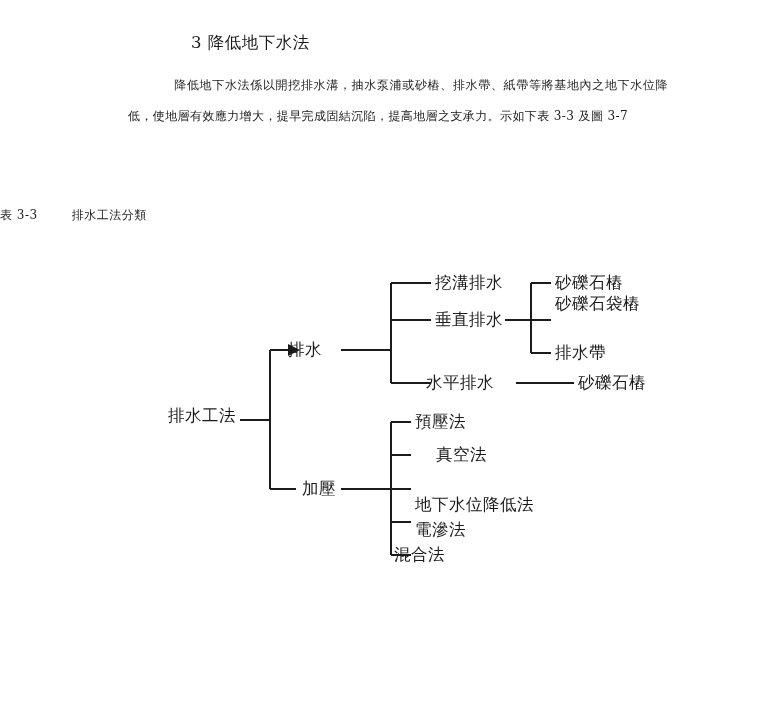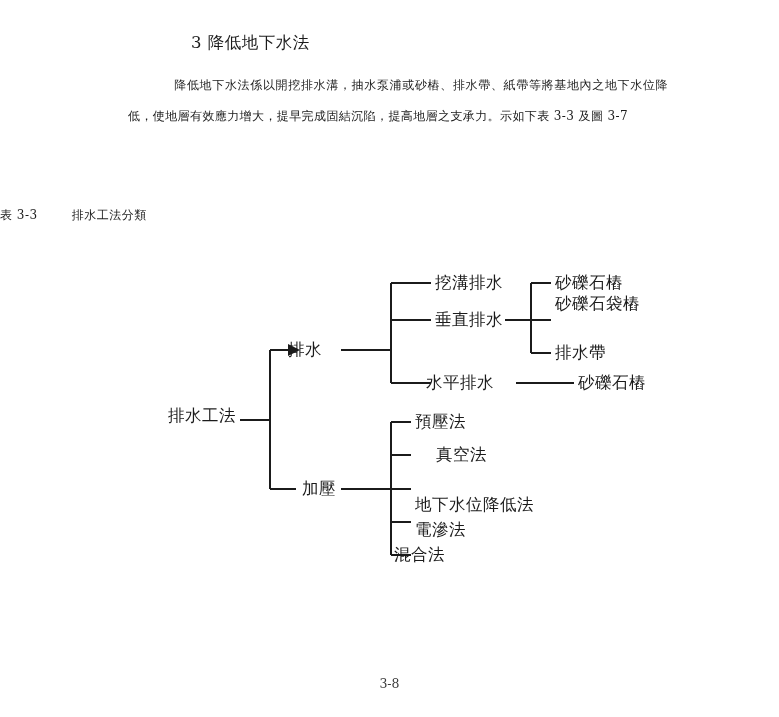--- a/index.html
+++ b/index.html
@@ -147,15 +147,14 @@
   <div class="node" style="left:436px; top:455px;">真空法</div>
   <div class="node" style="left:415px; top:505px;">地下水位降低法</div>
   <div class="node" style="left:415px; top:522px;margin-top:8px;">電滲法</div>
   <div class="node" style="left:394px; top:555px;">混合法</div>
 
   <div class="node" style="left:555px; top:283px;">砂礫石樁</div>
   <div class="node" style="left:555px; top:304px;">砂礫石袋樁</div>
   <div class="node" style="left:555px; top:353px;">排水帶</div>
   <div class="node" style="left:578px; top:383px;">砂礫石樁</div>
 
-  <div class="footer">3-8</div>
 
 </div>
 
 </body></html>

